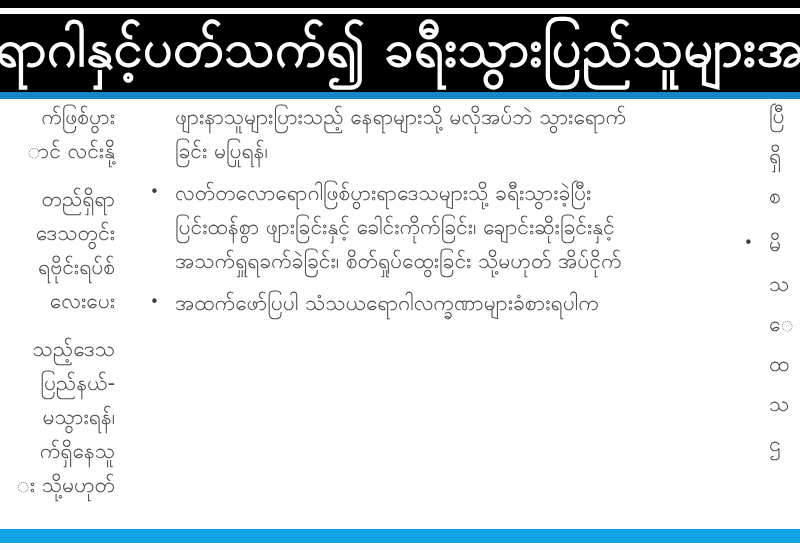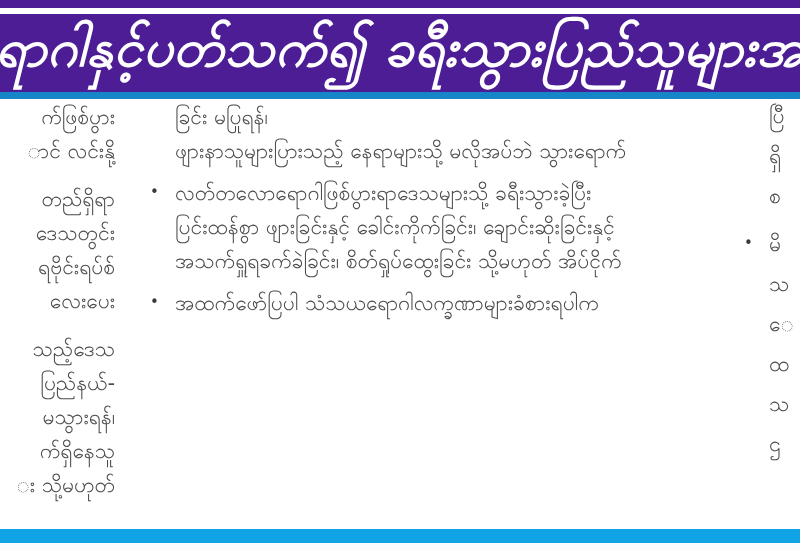--- a/index.html
+++ b/index.html
@@ -4,21 +4,21 @@
 <style>
   html,body{margin:0;padding:0;}
   body{font-family:"DejaVu Sans","Liberation Sans",sans-serif;}
   .page{
     position:relative;width:800px;height:550px;overflow:hidden;
     background:#ffffff;
   }
   
   .banner{
     position:absolute;top:0;left:0;width:800px;height:99px;
-    background:#4c1d95;overflow:hidden;font-style:italic;
+    background:#000000;overflow:hidden;
   }
   .banner .white-stripe{
     position:absolute;top:8px;left:0;width:100%;height:6px;background:#ffffff;
   }
   .banner .bottom-edge{
     position:absolute;bottom:0;left:0;width:100%;height:7px;background:#1786C8;
   }
   .banner-title{
     position:absolute;top:14px;bottom:7px;left:-42px;right:-42px;
     display:flex;align-items:center;justify-content:center;
@@ -81,22 +81,22 @@
         <div class="line">သည့်ဒေသ</div>
         <div class="line">ပြည်နယ်-</div>
         <div class="line">မသွားရန်၊</div>
         <div class="line">က်ရှိနေသူ</div>
         <div class="line">း သို့မဟုတ်</div>
       </div>
     </div>
 
   <div class="col col-mid">
       <div class="para">
+        <div class="line">ဖျားနာသူများပြားသည့် နေရာများသို့ မလိုအပ်ဘဲ သွားရောက်</div>
         <div class="line">ခြင်း မပြုရန်၊</div>
-        <div class="line">ဖျားနာသူများပြားသည့် နေရာများသို့ မလိုအပ်ဘဲ သွားရောက်</div>
       </div>
       <div class="para">
         <span class="bullet">•</span>
         <div class="line">လတ်တလောရောဂါဖြစ်ပွားရာဒေသများသို့ ခရီးသွားခဲ့ပြီး</div>
         <div class="line">ပြင်းထန်စွာ ဖျားခြင်းနှင့် ခေါင်းကိုက်ခြင်း၊ ချောင်းဆိုးခြင်းနှင့်</div>
         <div class="line">အသက်ရှူရခက်ခဲခြင်း၊ စိတ်ရှုပ်ထွေးခြင်း သို့မဟုတ် အိပ်ငိုက်</div>
       </div>
       <div class="para">
         <span class="bullet">•</span>
         <div class="line">အထက်ဖော်ပြပါ သံသယရောဂါလက္ခဏာများခံစားရပါက</div>

